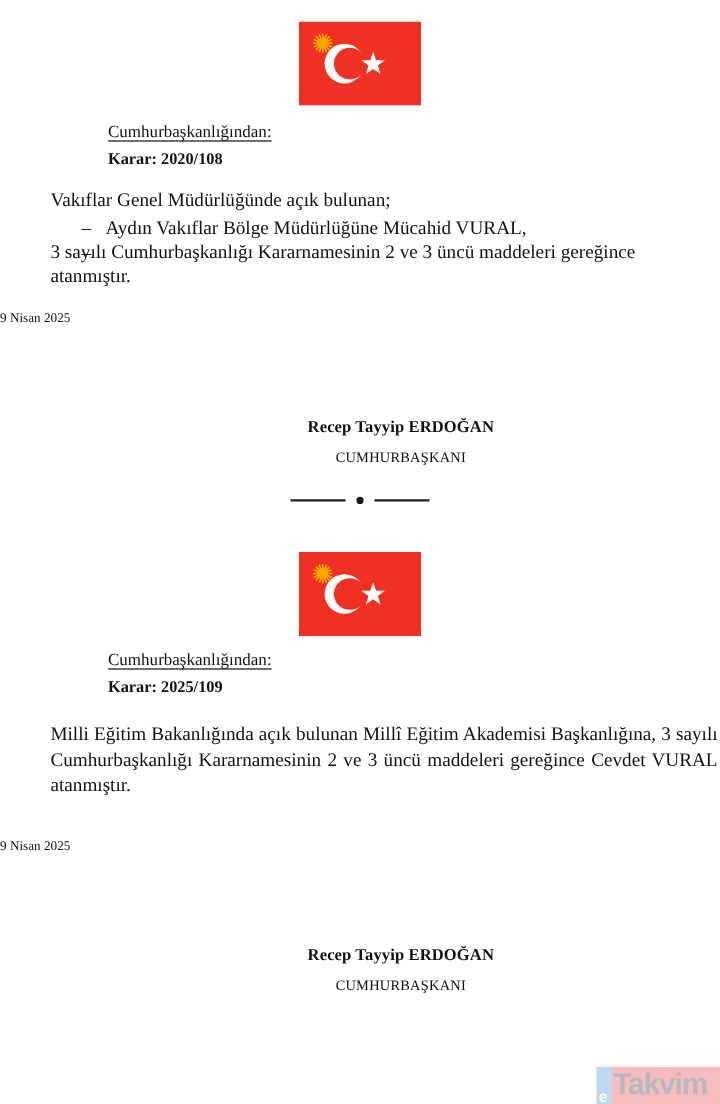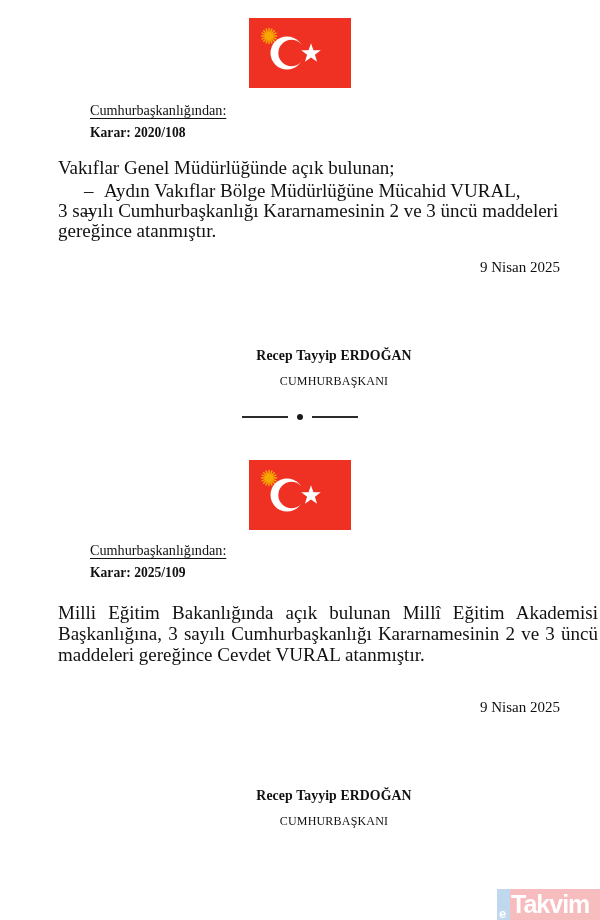--- a/index.html
+++ b/index.html
@@ -52,22 +52,22 @@
   }
   .karar {
     margin: 4px 0 0 62px;
     font-size: 13.6px;
     font-weight: bold;
     line-height: 18px;
     white-space: nowrap;
   }
 
   .body-text {
-    margin: 16px 30px 0 30px;
-    font-size: 19px;
+    margin: 16px 30px 0 14px;
+    font-size: 16px;
     line-height: 20px;
   }
   .body-text.justified {
     text-align: justify;
     text-align-last: left;
     margin-top: 20px;
     line-height: 21px;
   }
   .intro-line { margin: 0; }
 
@@ -86,23 +86,22 @@
     left: 26px;
     top: 0;
   }
   .closing-line { margin: 0; }
 
   
   .doc-date {
     position: absolute;
     left: 0;
     width: 600px;
-    text-align: right;
-    font-size: 15px;
-    padding-right: 40px;
+    text-align: left;
+    font-size: 11px;
     box-sizing: border-box;
   }
   .doc-date.first  { top: 259px; }
   .doc-date.second { top: 699px; }
 
   
   .signature {
     position: absolute;
     left: 0;
     width: 600px;
@@ -181,21 +180,21 @@
     line-height: 1;
   }
   .wm-red {
     flex: 1 1 auto;
     background: #e8252c;
     position: relative;
     display: flex;
     align-items: center;
   }
   .wm-word {
-    color: #ffffff;
+    color: #0f172a;
     font-family: "Liberation Sans", sans-serif;
     font-weight: bold;
     font-size: 25px;
     line-height: 1;
     letter-spacing: -1px;
     padding-left: 1px;
     margin-top: -1px;
   }
   .wm-tld {
     position: absolute;

